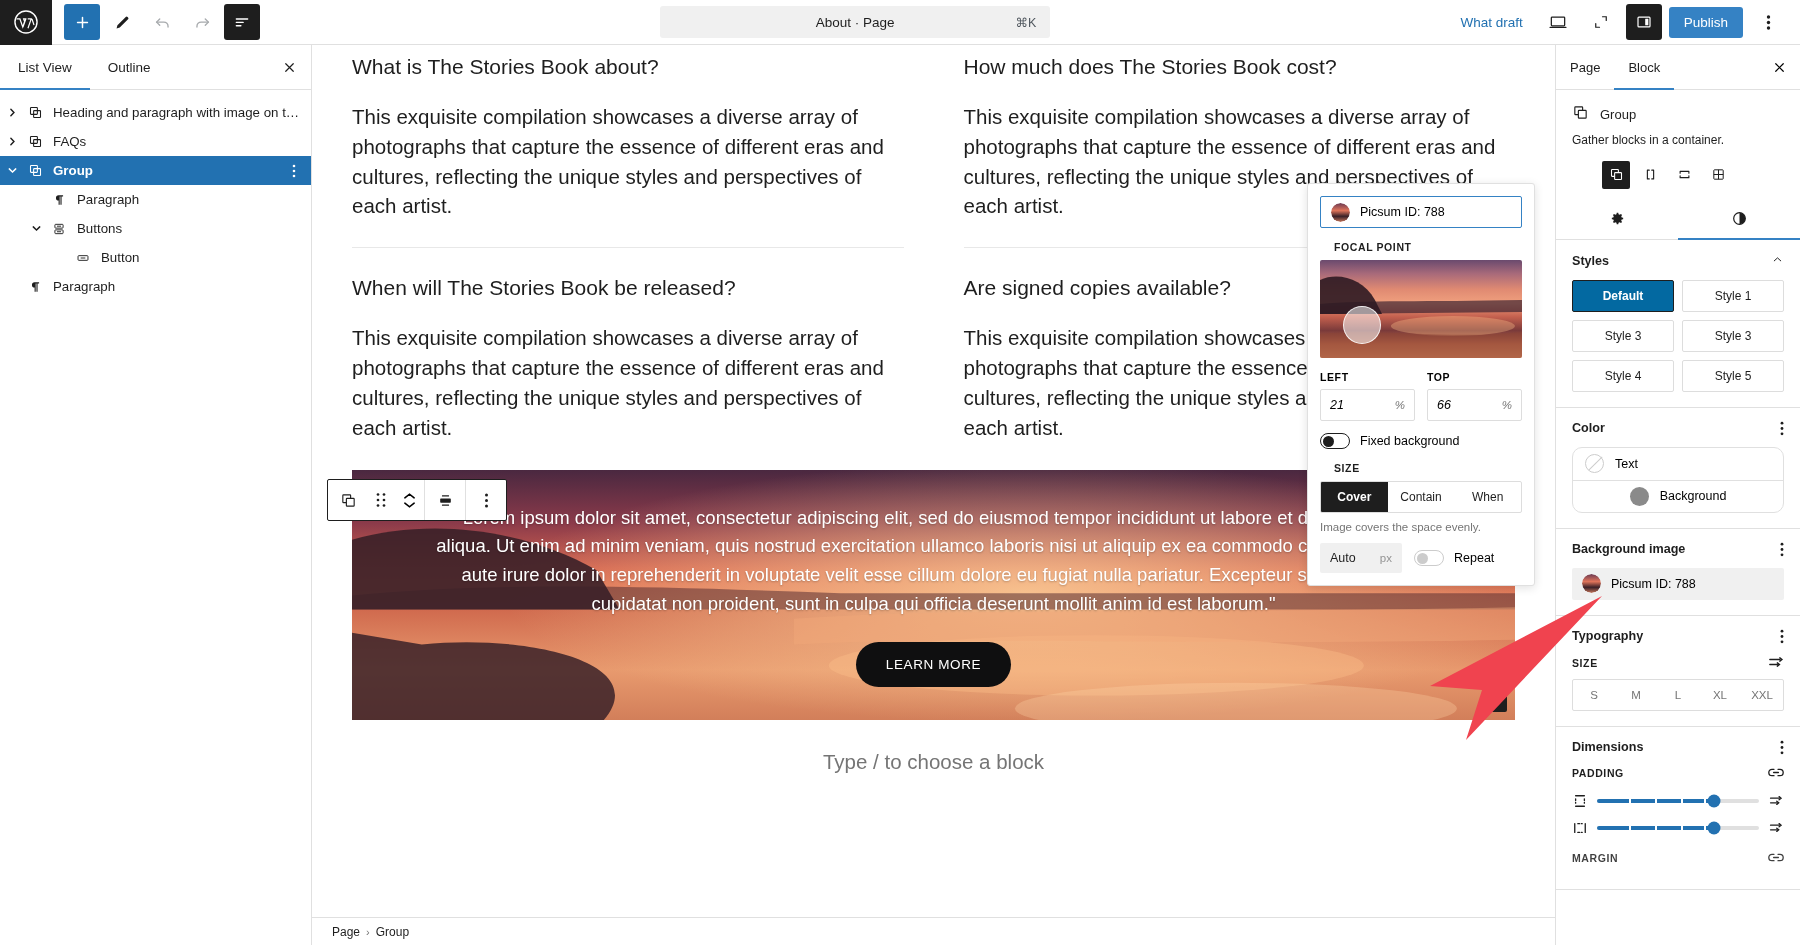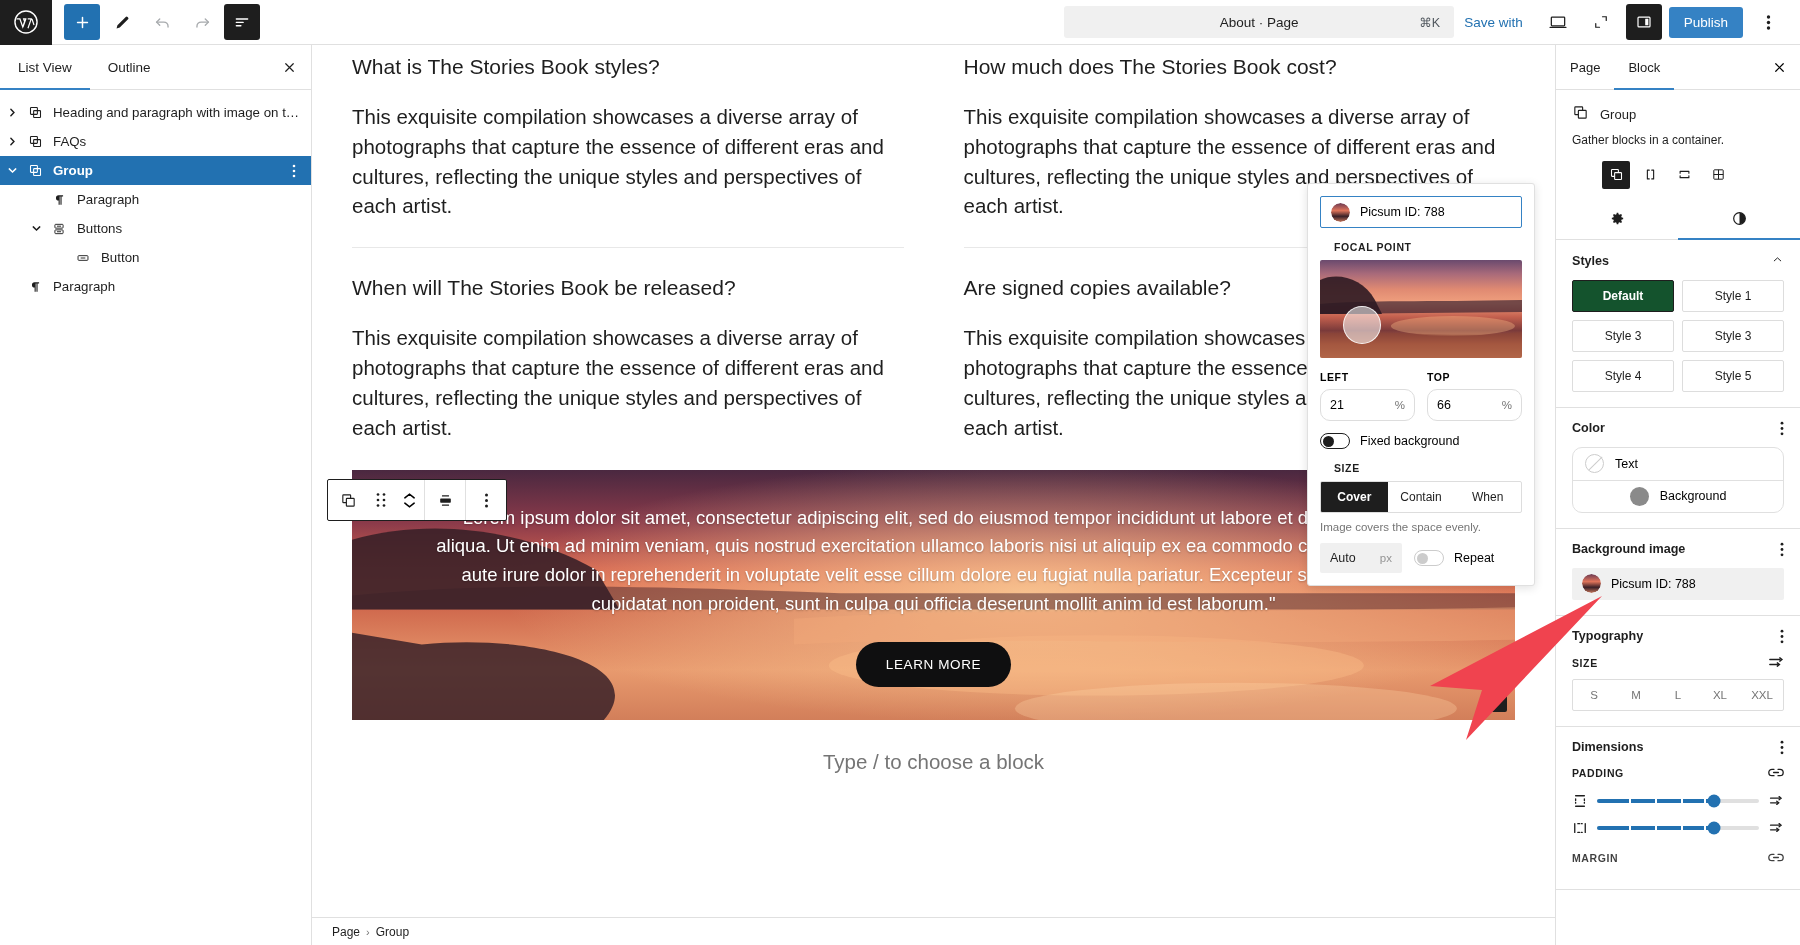--- a/index.html
+++ b/index.html
@@ -31,21 +31,21 @@
   .tb-tools { display: flex; align-items: center; gap: 4px; padding-left: 12px; }
   .tb-btn {
     width: 36px; height: 36px; border-radius: 3px;
     display: flex; align-items: center; justify-content: center;
     background: transparent; border: none; cursor: pointer; color: #1e1e1e;
   }
   .tb-btn.primary { background: #2271b1; color: #fff; }
   .tb-btn.dark { background: #1e1e1e; color: #fff; }
   .tb-btn.muted { color: #a7aaad; }
 
-  .doc-title-wrap { flex: 1; display: flex; justify-content: flex-end; align-items: center; }
+  .doc-title-wrap { flex: 1; display: flex; justify-content: center; align-items: center; }
   .doc-title {
     width: 390px; height: 32px;
     background: #f0f0f0; border-radius: 3px;
     display: flex; align-items: center; justify-content: center;
     position: relative; cursor: pointer;
   }
   .doc-title-text { font-size: 13.5px; color: #1e1e1e; }
   .doc-title-kbd {
     position: absolute; right: 14px; font-size: 12.5px; color: #50575e;
   }
@@ -239,21 +239,21 @@
     font-size: 12.6px; color: #1e1e1e; font-weight: bold; margin-bottom: 11px;
   }
   .sect-head .ttl { font-weight: bold; }
   .kebab-v { cursor: pointer; display: flex; align-items: center; }
   .styles-grid { display: grid; grid-template-columns: 1fr 1fr; gap: 8px; }
   .style-btn {
     height: 32px; border: 1px solid #ddd; border-radius: 2px;
     font-size: 12px; background: #fff; color: #1e1e1e; cursor: pointer;
     display: flex; align-items: center; justify-content: center;
   }
-  .style-btn.active { background: #14532d; color: #fff; border-color: #1e1e1e; font-weight: bold; }
+  .style-btn.active { background: #0369a1; color: #fff; border-color: #1e1e1e; font-weight: bold; }
 
   .color-list { border: 1px solid #e0e0e0; border-radius: 10px; overflow: hidden; }
   .color-row {
     display: flex; align-items: center; gap: 11px;
     height: 32px; padding: 0 12px; font-size: 12.5px; cursor: pointer;
   }
   .color-row + .color-row { border-top: 1px solid #e0e0e0; justify-content: center; }
   .swatch { width: 19px; height: 19px; border-radius: 50%; flex: 0 0 19px; }
   .swatch.none { border: 1px solid #ccc; position: relative; background: #fff; }
   .swatch.none::after {
@@ -320,23 +320,23 @@
   }
   .focal-dot {
     position: absolute; width: 38px; height: 38px; border-radius: 50%;
     background: rgba(255,255,255,.55); border: 1px solid rgba(255,255,255,.85);
     transform: translate(-50%, -50%); cursor: grab;
   }
   .lt-row { display: flex; gap: 12px; margin-top: 13px; }
   .lt-col { flex: 1; }
   .lt-label { font-size: 10.5px; font-weight: bold; letter-spacing: .6px; margin-bottom: 6px; }
   .lt-input {
-    height: 32px; border: 1px solid #ddd; border-radius: 10px;
+    height: 32px; border: 1px solid #ddd; border-radius: 2px;
     display: flex; align-items: center; padding: 4px 9px; justify-content: space-between;
-    font-size: 12.5px; cursor: text; background: #fff;
+    font-size: 12.5px; cursor: text; background: #fff; font-style: italic;
   }
   .lt-unit { color: #757575; font-size: 11.5px; }
   .toggle-row { display: flex; align-items: center; gap: 10px; margin-top: 12px; font-size: 12.5px; cursor: pointer; }
   .tgl { width: 30px; height: 16px; border-radius: 9px; border: 1px solid #1e1e1e; position: relative; background: #fff; flex: 0 0 30px; }
   .tgl .dot { position: absolute; top: 2px; left: 2px; width: 11px; height: 11px; border-radius: 50%; background: #1e1e1e; }
   .tgl.grey { border-color: #ccc; }
   .tgl.grey .dot { background: #ccc; }
   .seg-3 { display: flex; border: 1px solid #ddd; border-radius: 2px; height: 32px; overflow: hidden; margin-top: 7px; }
   .seg-3 .s {
     flex: 1; display: flex; align-items: center; justify-content: center;
@@ -399,21 +399,21 @@
     </div>
 
     <div class="doc-title-wrap">
       <div class="doc-title">
         <span class="doc-title-text">About · Page</span>
         <span class="doc-title-kbd">⌘K</span>
       </div>
     </div>
 
     <div class="tb-right">
-      <button class="save-draft">Save with</button>
+      <button class="save-draft">What draft</button>
       <button class="tb-btn">
         <svg width="20" height="20" viewBox="0 0 24 24" fill="none" stroke="currentColor" stroke-width="1.5">
             <rect x="4" y="6" width="16" height="10.5" rx="1"></rect>
             <path d="M2.5 18.5h19" stroke-linecap="round"></path>
           </svg>
       </button>
       <button class="tb-btn">
         <svg width="18" height="18" viewBox="0 0 24 24" fill="none" stroke="currentColor" stroke-width="1.6" stroke-linecap="round">
             <path d="M14 5h5v5"></path>
             <path d="M10 19H5v-5"></path>
@@ -542,21 +542,21 @@
             <span class="lv-label">Paragraph</span>
           </div>
         </div>
     </aside>
 
     <main class="canvas">
       <div class="canvas-inner">
 
         <div class="faq-grid">
           <div class="faq-cell sep">
-            <div class="faq-h">What is The Stories Book styles?</div>
+            <div class="faq-h">What is The Stories Book about?</div>
             <div class="faq-p">This exquisite compilation showcases a diverse array of photographs that capture the essence of different eras and cultures, reflecting the unique styles and perspectives of each artist.</div>
           </div>
           <div class="faq-cell sep">
             <div class="faq-h">How much does The Stories Book cost?</div>
             <div class="faq-p">This exquisite compilation showcases a diverse array of photographs that capture the essence of different eras and cultures, reflecting the unique styles and perspectives of each artist.</div>
           </div>
           <div class="faq-cell">
             <div class="faq-h">When will The Stories Book be released?</div>
             <div class="faq-p">This exquisite compilation showcases a diverse array of photographs that capture the essence of different eras and cultures, reflecting the unique styles and perspectives of each artist.</div>
           </div>

